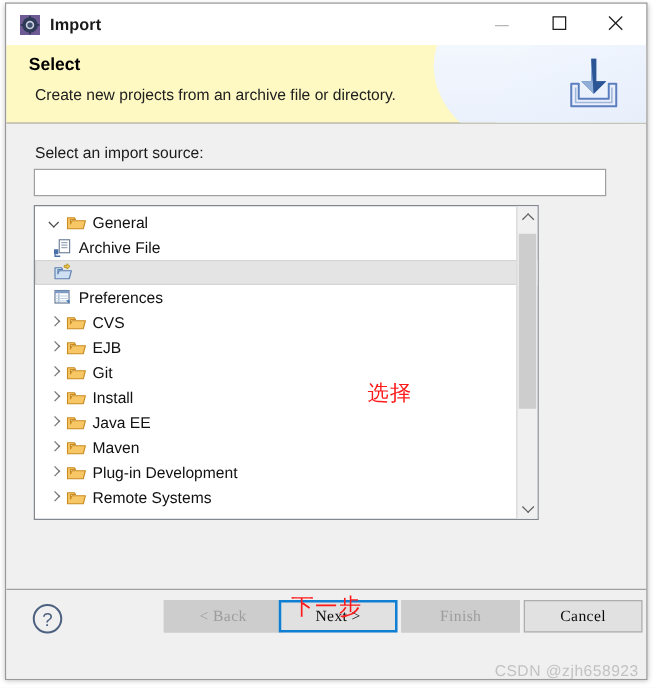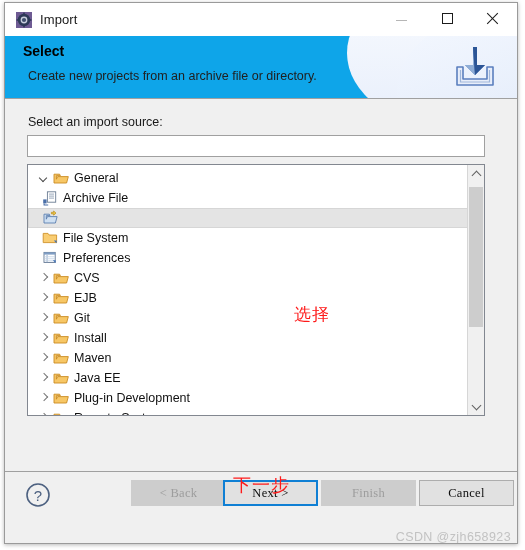--- a/index.html
+++ b/index.html
@@ -40,20 +40,21 @@
     width: 16px;
     height: 16px;
     margin-left: 11px;
     margin-right: 8px;
     flex: none;
   }
   #title-text {
     font-size: 13px;
     color: #1a1a1a;
     letter-spacing: 0.1px;
+    font-weight: bold;
   }
   .winbtn {
     position: absolute;
     top: 0;
     width: 46px;
     height: 31px;
     display: flex;
     align-items: center;
     justify-content: center;
   }
@@ -77,21 +78,21 @@
     left: -1px; top: 6px; width: 15px; height: 1px;
     background: #1c1c1c;
   }
   .glyph-close::before { transform: rotate(45deg); }
   .glyph-close::after  { transform: rotate(-45deg); }
 
   
   #header {
     position: relative;
     height: 62px;
-    background: #0ea5e9;
+    background: #fef9c3;
     border-bottom: 1px solid #a0a0a0;
     overflow: hidden;
   }
   #header-swoosh {
     position: absolute;
     right: -40px;
     top: -58px;
     width: 210px;
     height: 150px;
     border-radius: 50%;
@@ -154,21 +155,21 @@
     font-size: 12.5px;
     padding: 0 3px;
     box-sizing: border-box;
     color: #111;
   }
 
   
   #tree-panel {
     position: absolute;
     left: 22px; top: 65px;
-    width: 458px; height: 252px;
+    width: 404px; height: 252px;
     background: #ffffff;
     border: 1px solid #828790;
     box-sizing: border-box;
     overflow: hidden;
   }
   #tree-list {
     position: absolute;
     left: 0; top: 3px;
     width: 440px;
   }
@@ -383,27 +384,20 @@
             <span class="lbl">Archive File</span>
           </div>
           <div class="tree-row selected child">
             <svg viewBox="0 0 16 16" class="ico">
               <path d="M1 4.2 L1 13 L12.4 13 L14.1 6.6 L4.4 6.6 L3.3 9.2 L3.3 5.6 L7 5.6 L6.3 4.2 Z" fill="#cfe0f2" stroke="#5b7fb0" stroke-width="0.9" stroke-linejoin="round"></path>
               <path d="M10.6 1 L13 3.1 L10.6 5.2 L10.6 3.9 L8.4 3.9 L8.4 2.3 L10.6 2.3 Z" fill="#f2c84b" stroke="#b48c1c" stroke-width="0.7" stroke-linejoin="round"></path>
             </svg>
           </div>
           <div class="tree-row child">
             <svg viewBox="0 0 16 16" class="ico">
-              <path d="M1.2 3.4 L6 3.4 L7.1 5 L14.6 5 L14.6 12.6 L1.2 12.6 Z" fill="#f9cd72" stroke="#cf922a" stroke-width="0.9" stroke-linejoin="round"></path>
-              <path d="M11.8 10.4 L14.6 10.4 L14.6 13.2 Z" fill="#3c6fb5"></path>
-            </svg>
-            <span class="lbl">File System</span>
-          </div>
-          <div class="tree-row child">
-            <svg viewBox="0 0 16 16" class="ico">
               <rect x="2" y="2.4" width="11.2" height="10" fill="#ffffff" stroke="#5f7490" stroke-width="0.9"></rect>
               <rect x="2" y="2.4" width="11.2" height="2.2" fill="#7f9dc4"></rect>
               <rect x="4.6" y="5" width="0.9" height="7.4" fill="#8ba4c2"></rect>
               <rect x="2.4" y="6.4" width="10.4" height="0.8" fill="#c2d2e5"></rect>
               <rect x="2.4" y="8.4" width="10.4" height="0.8" fill="#c2d2e5"></rect>
               <rect x="2.4" y="10.4" width="10.4" height="0.8" fill="#c2d2e5"></rect>
               <path d="M10.8 10.2 L13.6 10.2 L13.6 13 Z" fill="#3c6fb5"></path>
             </svg>
             <span class="lbl">Preferences</span>
           </div>
@@ -433,28 +427,28 @@
             <svg viewBox="0 0 16 16" class="ico">
               <path d="M1 4.2 L1 13 L13.6 13 L15.3 6.6 L4.6 6.6 L3.4 9.2 L3.4 5.6 L7.4 5.6 L6.6 4.2 Z" fill="#f7c766" stroke="#c98b21" stroke-width="0.9" stroke-linejoin="round"></path>
             </svg>
             <span class="lbl">Install</span>
           </div>
           <div class="tree-row">
             <span class="tw collapsed"></span>
             <svg viewBox="0 0 16 16" class="ico">
               <path d="M1 4.2 L1 13 L13.6 13 L15.3 6.6 L4.6 6.6 L3.4 9.2 L3.4 5.6 L7.4 5.6 L6.6 4.2 Z" fill="#f7c766" stroke="#c98b21" stroke-width="0.9" stroke-linejoin="round"></path>
             </svg>
+            <span class="lbl">Java EE</span>
+          </div>
+          <div class="tree-row">
+            <span class="tw collapsed"></span>
+            <svg viewBox="0 0 16 16" class="ico">
+              <path d="M1 4.2 L1 13 L13.6 13 L15.3 6.6 L4.6 6.6 L3.4 9.2 L3.4 5.6 L7.4 5.6 L6.6 4.2 Z" fill="#f7c766" stroke="#c98b21" stroke-width="0.9" stroke-linejoin="round"></path>
+            </svg>
             <span class="lbl">Maven</span>
-          </div>
-          <div class="tree-row">
-            <span class="tw collapsed"></span>
-            <svg viewBox="0 0 16 16" class="ico">
-              <path d="M1 4.2 L1 13 L13.6 13 L15.3 6.6 L4.6 6.6 L3.4 9.2 L3.4 5.6 L7.4 5.6 L6.6 4.2 Z" fill="#f7c766" stroke="#c98b21" stroke-width="0.9" stroke-linejoin="round"></path>
-            </svg>
-            <span class="lbl">Java EE</span>
           </div>
           <div class="tree-row">
             <span class="tw collapsed"></span>
             <svg viewBox="0 0 16 16" class="ico">
               <path d="M1 4.2 L1 13 L13.6 13 L15.3 6.6 L4.6 6.6 L3.4 9.2 L3.4 5.6 L7.4 5.6 L6.6 4.2 Z" fill="#f7c766" stroke="#c98b21" stroke-width="0.9" stroke-linejoin="round"></path>
             </svg>
             <span class="lbl">Plug-in Development</span>
           </div>
           <div class="tree-row">
             <span class="tw collapsed"></span>

